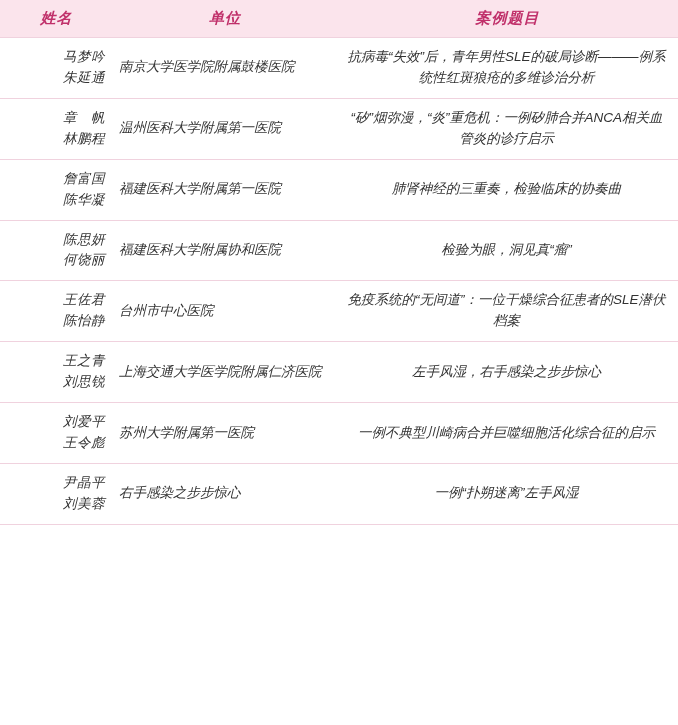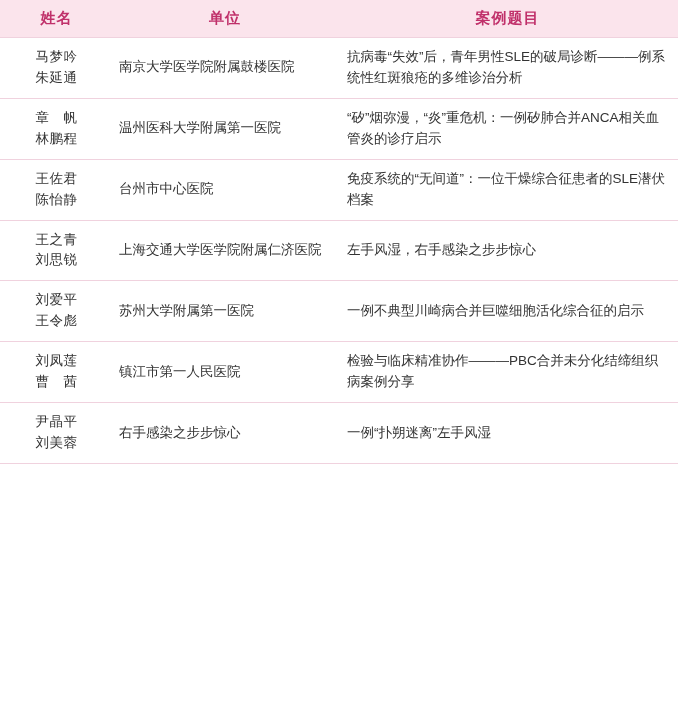--- a/index.html
+++ b/index.html
@@ -11,20 +11,21 @@
     width: 678px;
     height: 725px;
     font-family: "Liberation Sans", sans-serif;
     color: #2b2b2b;
     overflow: hidden;
   }
   table.case-table {
     width: 678px;
     border-collapse: collapse;
     table-layout: fixed;
+    font-style: italic;
   }
   table.case-table col.col-name { width: 113px; }
   table.case-table col.col-unit { width: 224px; }
   table.case-table col.col-title { width: 341px; }
 
   thead th {
     background: #fbe4ec;
     color: #c0306a;
     font-size: 15px;
     font-weight: bold;
@@ -38,31 +39,31 @@
   }
   tbody td {
     border-top: 1px solid #f0d2de;
     font-size: 13.5px;
     line-height: 1.55;
     padding: 9px 8px;
     vertical-align: middle;
     color: #333333;
   }
   tbody td.cell-name {
-    text-align: center;
+    text-align: right;
     white-space: pre-line;
     letter-spacing: 0.5px;
   }
   tbody td.cell-unit {
     text-align: left;
     padding-left: 6px;
     padding-right: 6px;
   }
   tbody td.cell-title {
-    text-align: left;
+    text-align: center;
     padding-left: 10px;
     padding-right: 12px;
   }
   tbody tr:last-child td {
     border-bottom: 1px solid #f0d2de;
   }
 </style>
 </head>
 <body>
 
@@ -86,43 +87,49 @@
       <td class="cell-unit">南京大学医学院附属鼓楼医院</td>
       <td class="cell-title">抗病毒“失效”后，青年男性SLE的破局诊断———例系统性红斑狼疮的多维诊治分析</td>
     </tr>
     <tr>
       <td class="cell-name">章　帆
 林鹏程</td>
       <td class="cell-unit">温州医科大学附属第一医院</td>
       <td class="cell-title">“矽”烟弥漫，“炎”重危机：一例矽肺合并ANCA相关血管炎的诊疗启示</td>
     </tr>
     <tr>
+      <td class="cell-name">詹富国
+陈华凝</td>
+      <td class="cell-unit">福建医科大学附属第一医院</td>
+      <td class="cell-title">肺肾神经的三重奏，检验临床的协奏曲</td>
+    </tr>
+    <tr>
+      <td class="cell-name">陈思妍
+何饶丽</td>
+      <td class="cell-unit">福建医科大学附属协和医院</td>
+      <td class="cell-title">检验为眼，洞见真“瘤”</td>
+    </tr>
+    <tr>
       <td class="cell-name">王佐君
 陈怡静</td>
       <td class="cell-unit">台州市中心医院</td>
       <td class="cell-title">免疫系统的“无间道”：一位干燥综合征患者的SLE潜伏档案</td>
     </tr>
     <tr>
       <td class="cell-name">王之青
 刘思锐</td>
       <td class="cell-unit">上海交通大学医学院附属仁济医院</td>
       <td class="cell-title">左手风湿，右手感染之步步惊心</td>
     </tr>
     <tr>
       <td class="cell-name">刘爱平
 王令彪</td>
       <td class="cell-unit">苏州大学附属第一医院</td>
       <td class="cell-title">一例不典型川崎病合并巨噬细胞活化综合征的启示</td>
     </tr>
     <tr>
-      <td class="cell-name">刘凤莲
-曹　茜</td>
-      <td class="cell-unit">镇江市第一人民医院</td>
-      <td class="cell-title">检验与临床精准协作———PBC合并未分化结缔组织病案例分享</td>
-    </tr>
-    <tr>
       <td class="cell-name">尹晶平
 刘美蓉</td>
       <td class="cell-unit">右手感染之步步惊心</td>
       <td class="cell-title">一例“扑朔迷离”左手风湿</td>
     </tr>
   </tbody>
 </table>
 
 </body></html>

